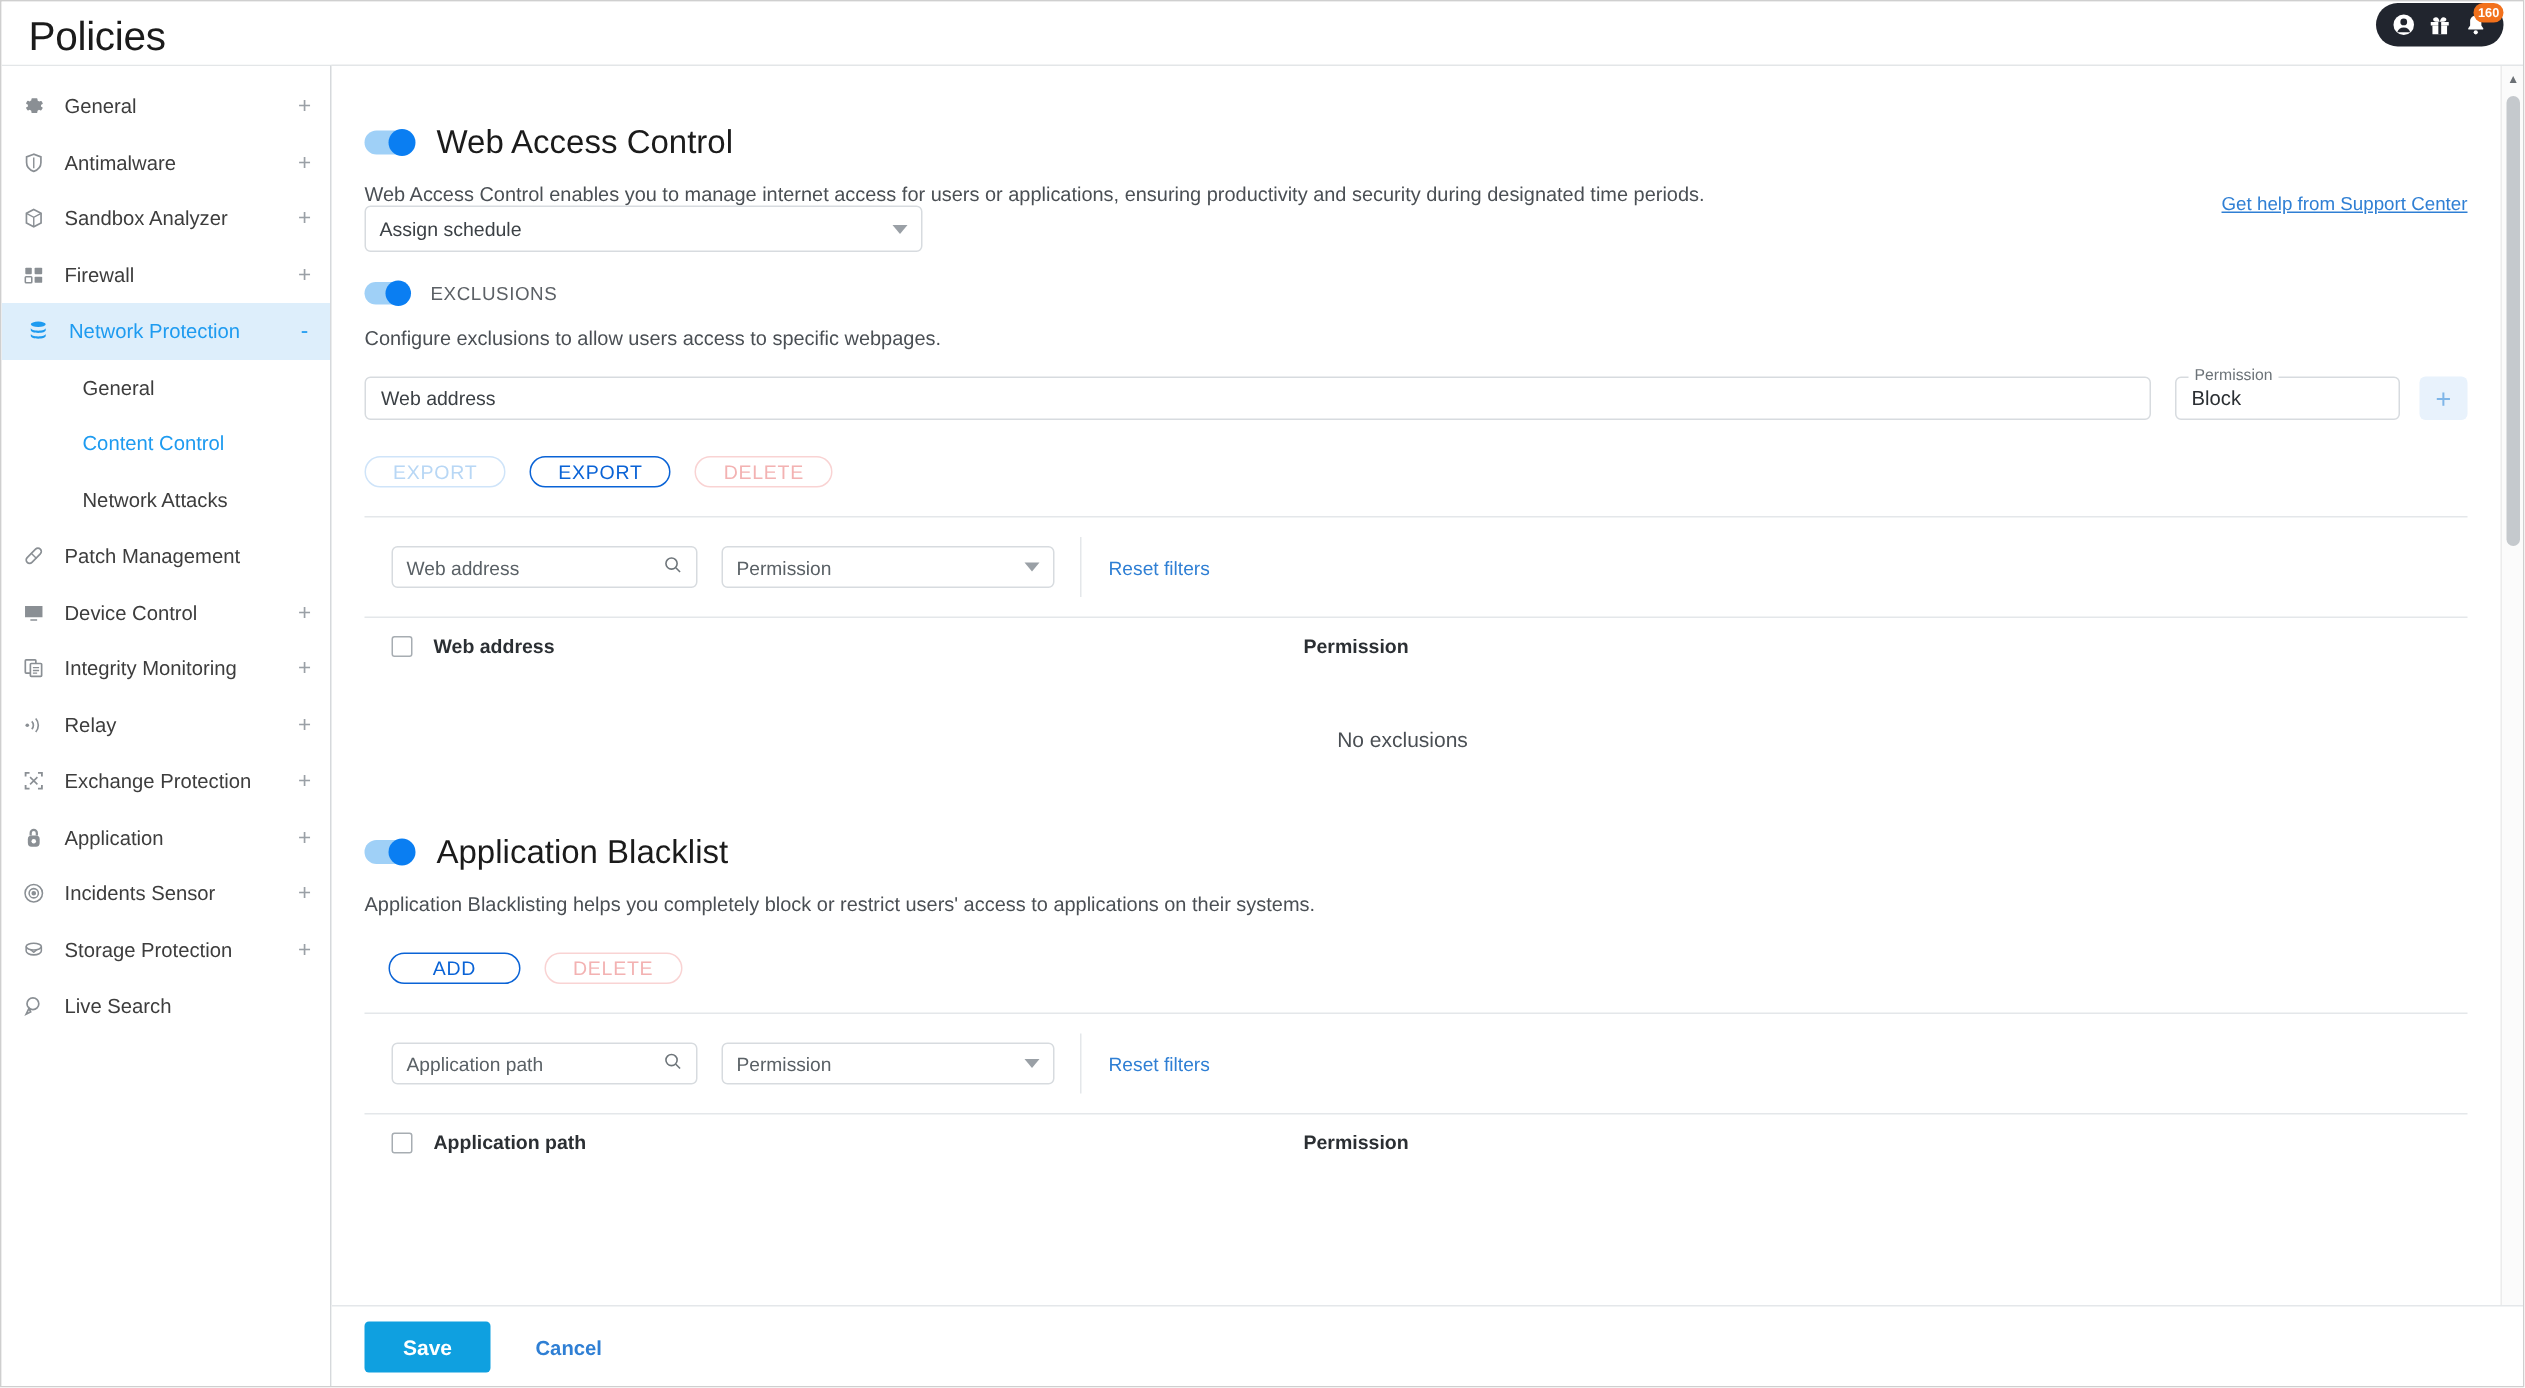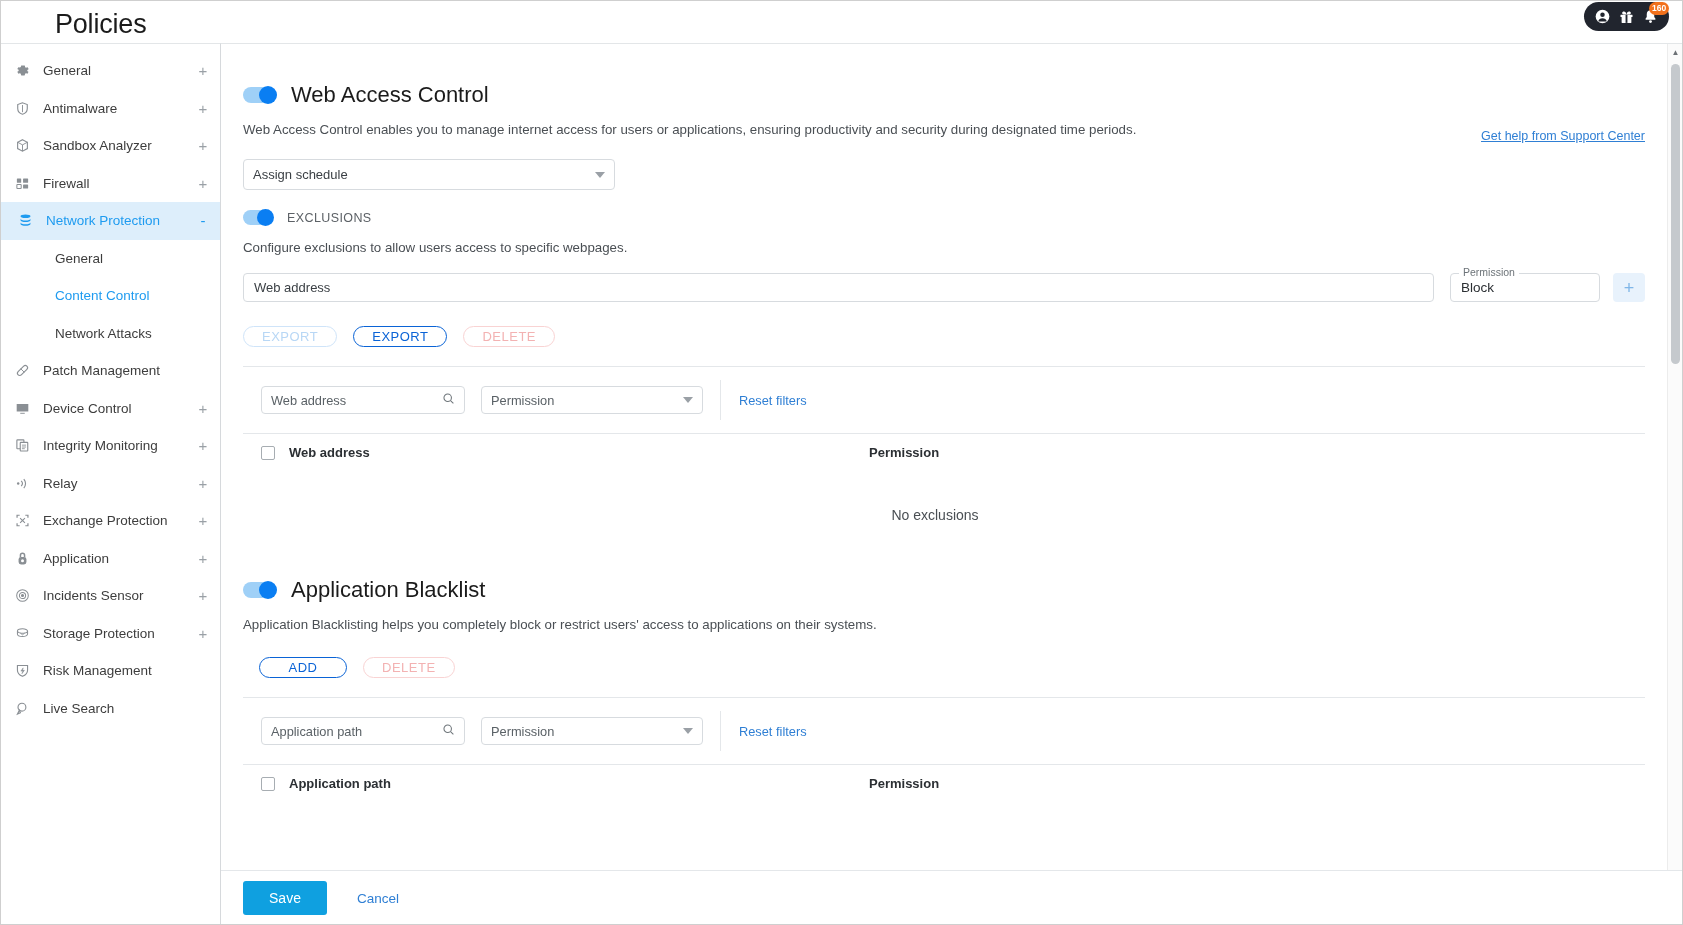--- a/index.html
+++ b/index.html
@@ -24,21 +24,20 @@
   
   .topbar {
     position: relative;
     height: 42px;
     background: #fff;
   }
   .page-title {
     position: absolute; left: 18px; top: 8px;
     font-size: 27px; font-weight: 400; color: #1b1b1b;
     letter-spacing: -0.2px;
-    margin-left: 36px;
   }
   .user-pill {
     position: absolute; right: 13px; top: 1px;
     height: 29px; width: 85px;
     background: #21252e;
     border-radius: 15px;
     display: flex; align-items: center; justify-content: space-between;
     padding: 0 11px;
   }
   .user-pill .ic { color: #fff; display: flex; align-items: center; position: relative; }
@@ -163,21 +162,21 @@
     cursor: pointer;
   }
   .sel .caret {
     position: absolute; right: 9px; top: 50%;
     transform: translateY(-50%);
     width: 0; height: 0;
     border-left: 5px solid transparent;
     border-right: 5px solid transparent;
     border-top: 6px solid #9aa0a6;
   }
-  .assign-schedule { width: 372px; margin-top: 22px; height: 31px; }
+  .assign-schedule { width: 372px; height: 31px; }
 
   .exclusions-head { display: flex; align-items: center; margin-top: 20px; }
   .exclusions-head .lbl {
     margin-left: 14px; font-size: 12.5px; color: #5c6166;
     letter-spacing: 0.4px; font-weight: 400;
   }
   .exclusions-desc { margin-top: 15px; font-size: 13.3px; color: #4a4f54; }
 
   .addrow {
     display: flex; align-items: flex-end; margin-top: 18px;
@@ -283,20 +282,21 @@
   }
 
   
   .footer {
     position: absolute; left: 0; right: 0; bottom: 0;
     height: 55px;
     background: #fff;
     border-top: 1px solid #e4e7ea;
     display: flex; align-items: center;
     padding-left: 22px;
+    font-weight: bold;
   }
   .save-btn {
     background: #0fa0e0; color: #fff;
     height: 34px; width: 84px;
     border-radius: 3px;
     display: flex; align-items: center; justify-content: center;
     font-size: 14px; cursor: pointer;
   }
   .cancel-btn {
     margin-left: 30px; color: #2f7fd4; font-size: 13.5px; cursor: pointer;
@@ -511,30 +511,20 @@
           <svg width="15" height="15" viewBox="0 0 16 16" fill="none" stroke="currentColor" stroke-width="1.1">
               <ellipse cx="8" cy="5.4" rx="5.4" ry="2.4"></ellipse>
               <path d="M2.6 5.4v3.2c0 1.5 2.4 2.7 5.4 2.7s5.4-1.2 5.4-2.7V5.4"></path>
               <path d="M5.6 7.4l2.4 2 2.4-2" stroke-width="1"></path>
             </svg>
         </span>
         <span class="nv-label">Storage Protection</span>
         <span class="nv-plus">+</span>
       </div>
 
-      <div class="nav-item">
-        <span class="nv-icon">
-          <svg width="15" height="15" viewBox="0 0 16 16" fill="none" stroke="currentColor" stroke-width="1.2">
-              <path d="M2.6 2.6h10.8v5c0 3.3-3.1 5.6-5.4 6.6C5.7 13.2 2.6 10.9 2.6 7.6z"></path>
-              <path d="M8.7 5.2 6.3 8.6h2.1l-1 2.8 2.6-3.6H7.9z" fill="currentColor" stroke-width="0.6"></path>
-            </svg>
-        </span>
-        <span class="nv-label">Risk Management</span>
-        <span class="nv-plus"></span>
-      </div>
 
       <div class="nav-item">
         <span class="nv-icon">
           <svg width="15" height="15" viewBox="0 0 16 16" fill="none" stroke="currentColor" stroke-width="1.2">
               <circle cx="7.4" cy="6.6" r="4.2"></circle>
               <path d="M4.6 9.8 2.6 14l3.2-1.6z"></path>
             </svg>
         </span>
         <span class="nv-label">Live Search</span>
         <span class="nv-plus"></span>

